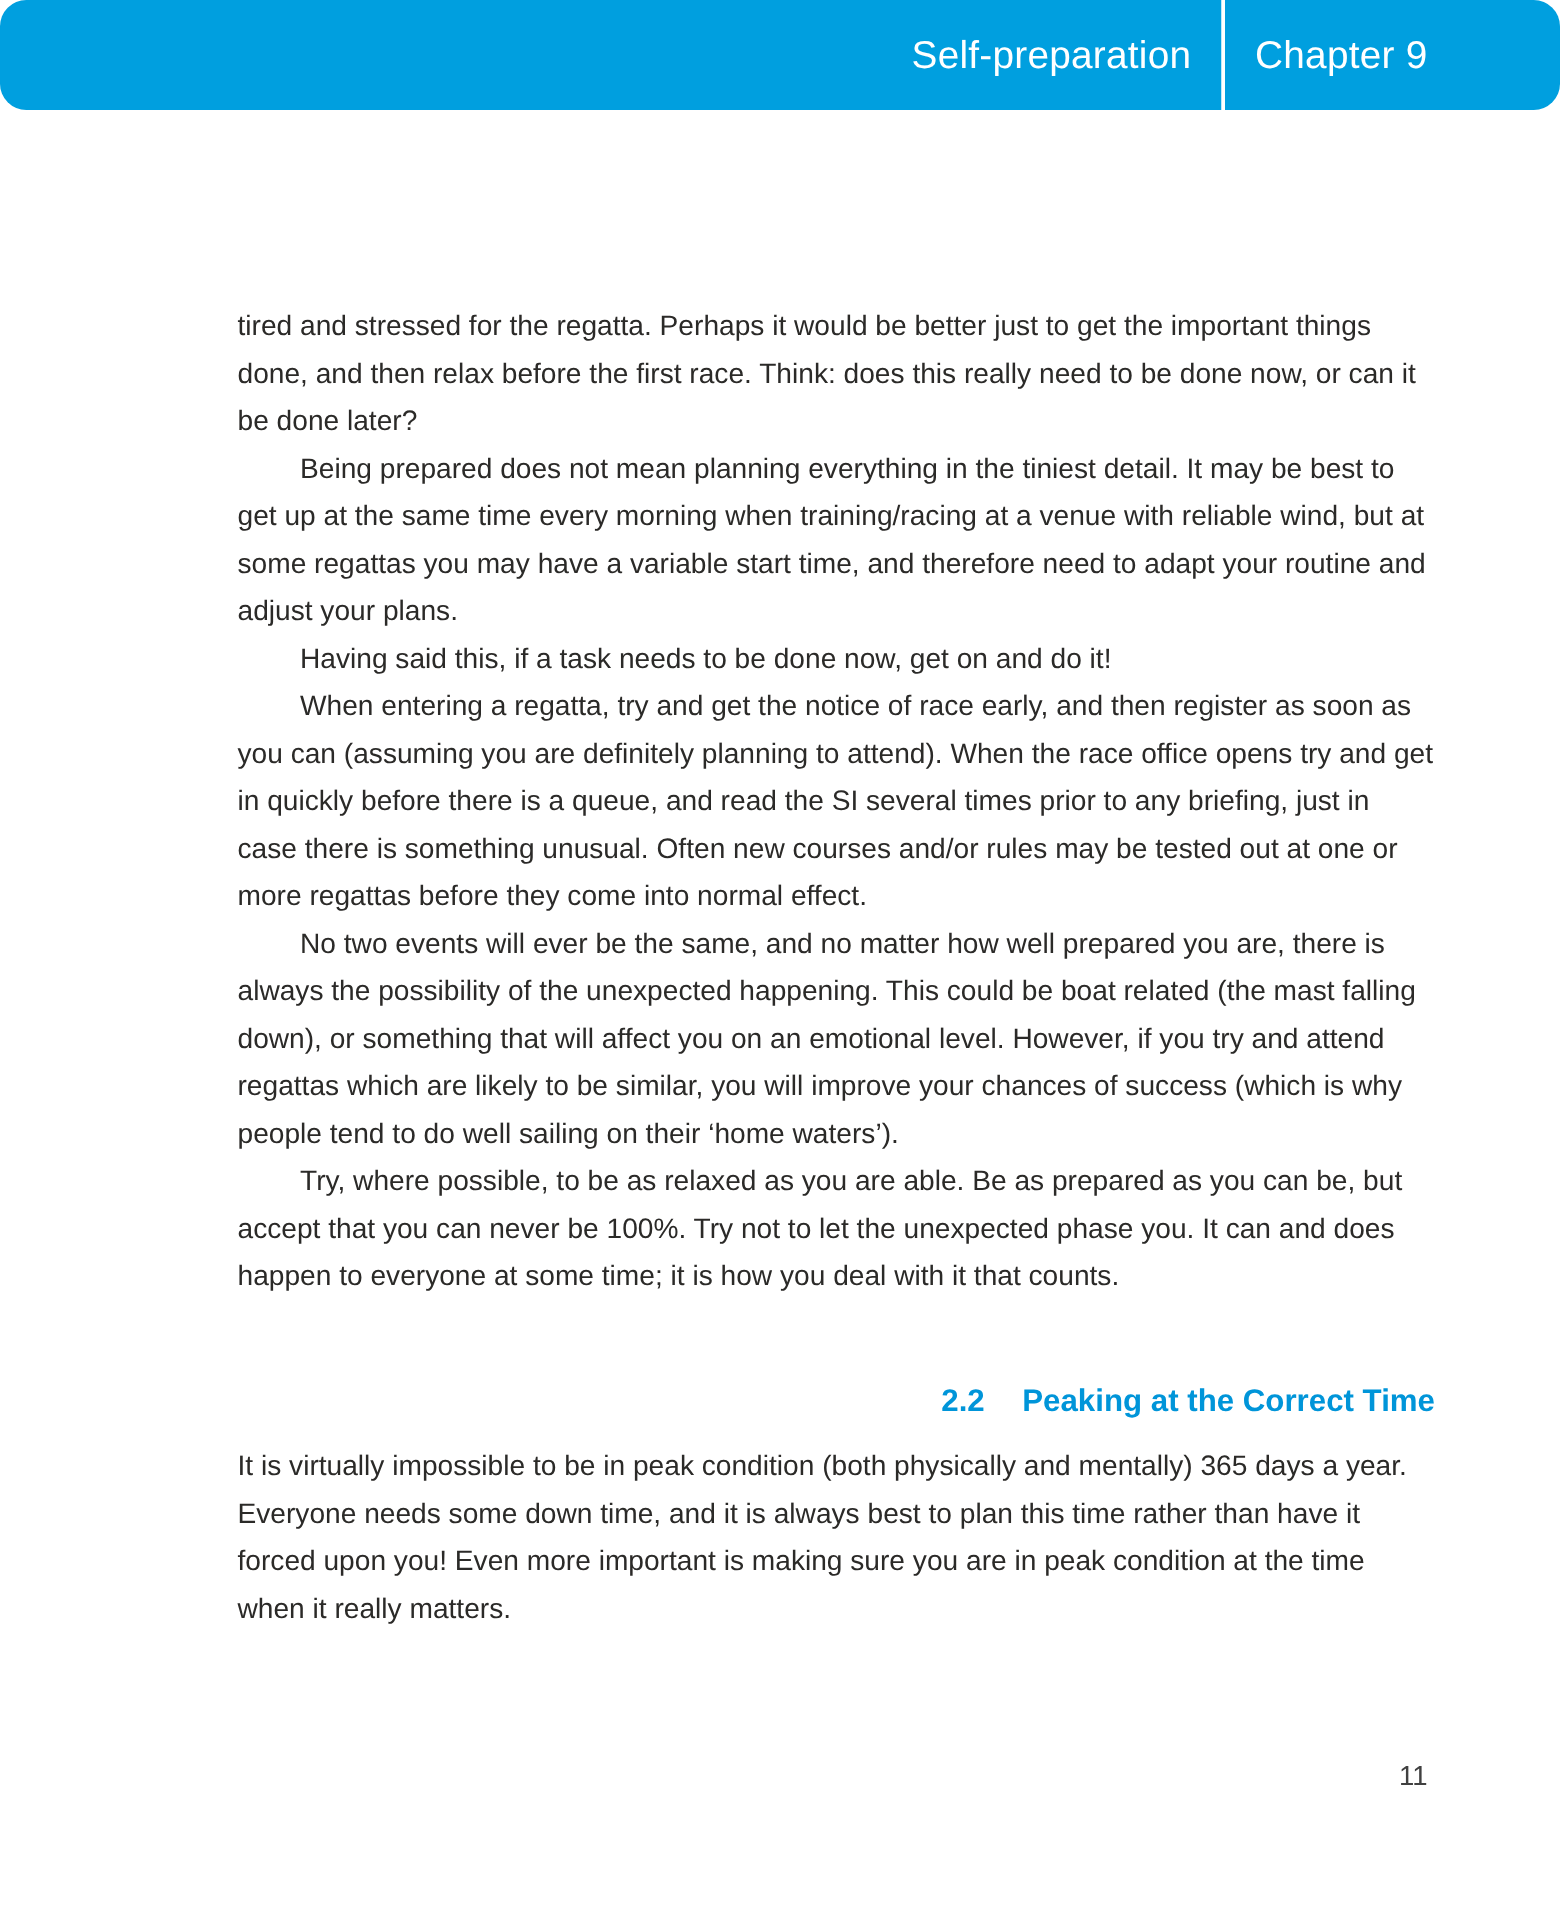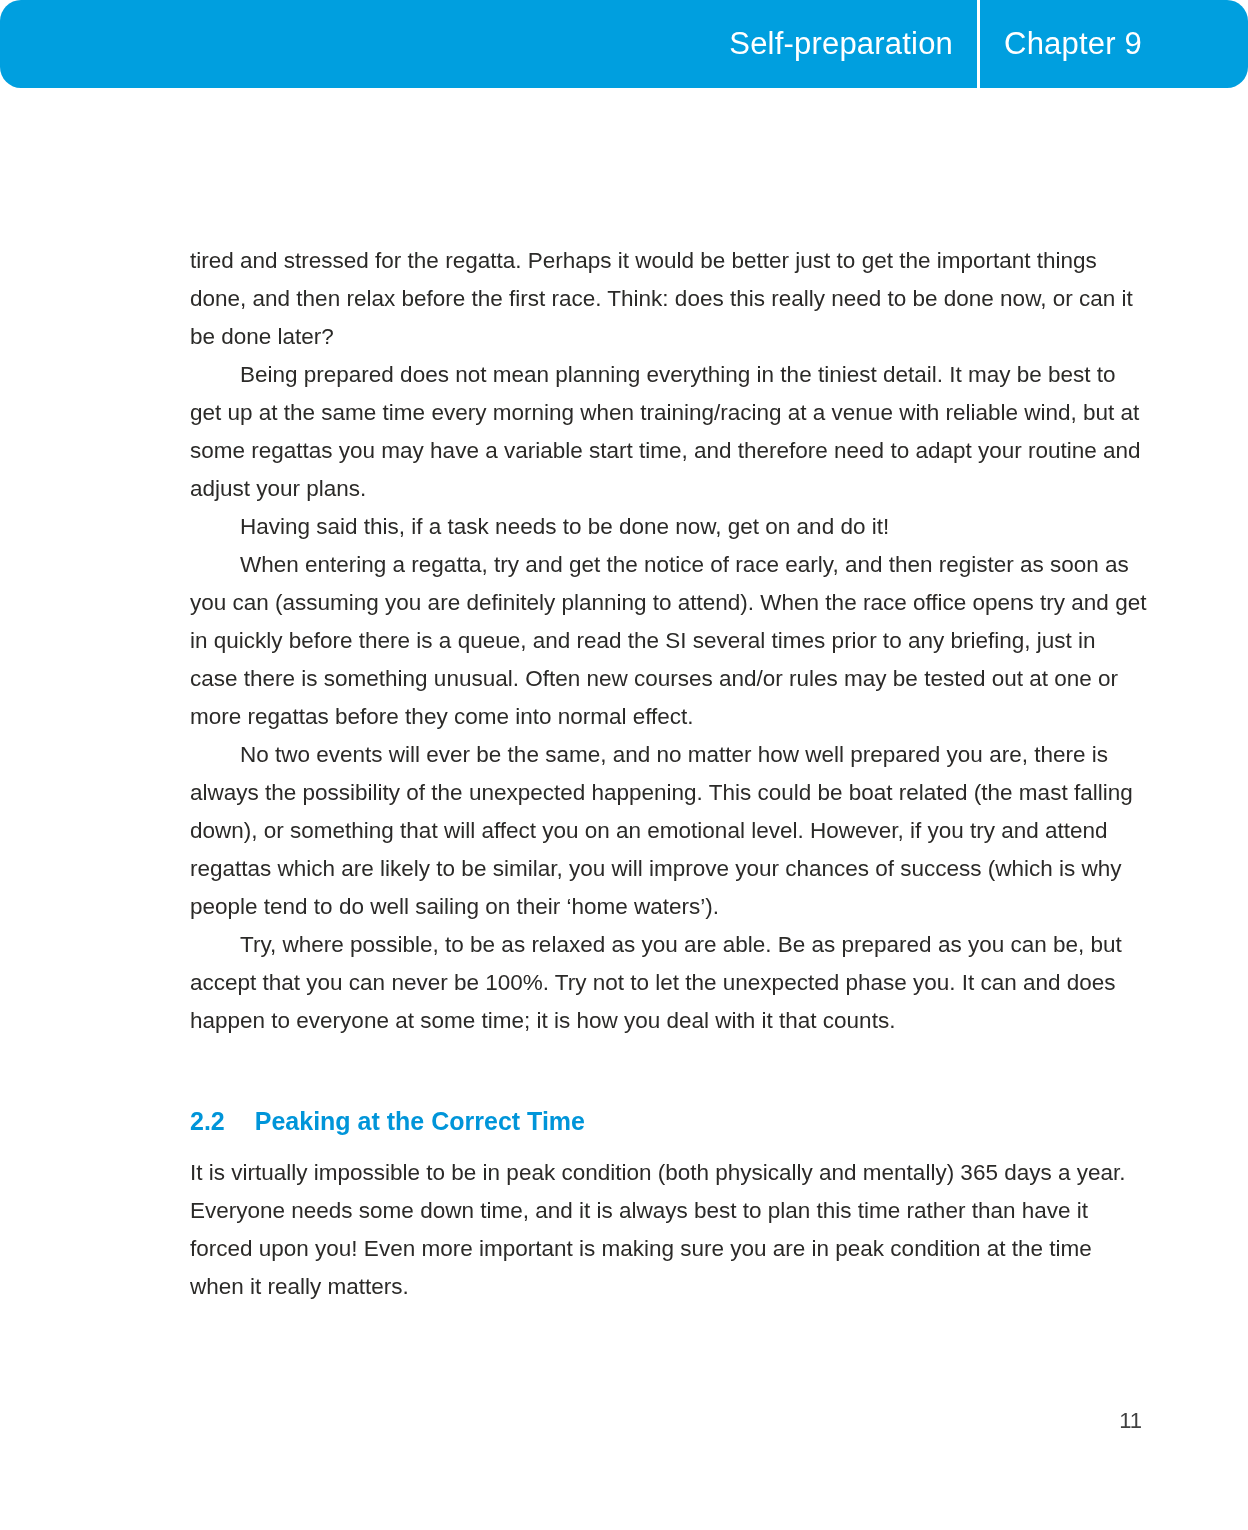--- a/index.html
+++ b/index.html
@@ -69,20 +69,21 @@
     text-indent: 50px;
   }
 
   .section-heading {
     margin-top: 66px;
     margin-bottom: 18px;
     color: #0095d9;
     font-size: 25px;
     font-weight: 700;
     line-height: 30px;
+    text-align: right;
   }
 
   .section-heading .section-number {
     display: inline-block;
     margin-right: 30px;
   }
 
   .page-number {
     position: absolute;
     right: 106px;

